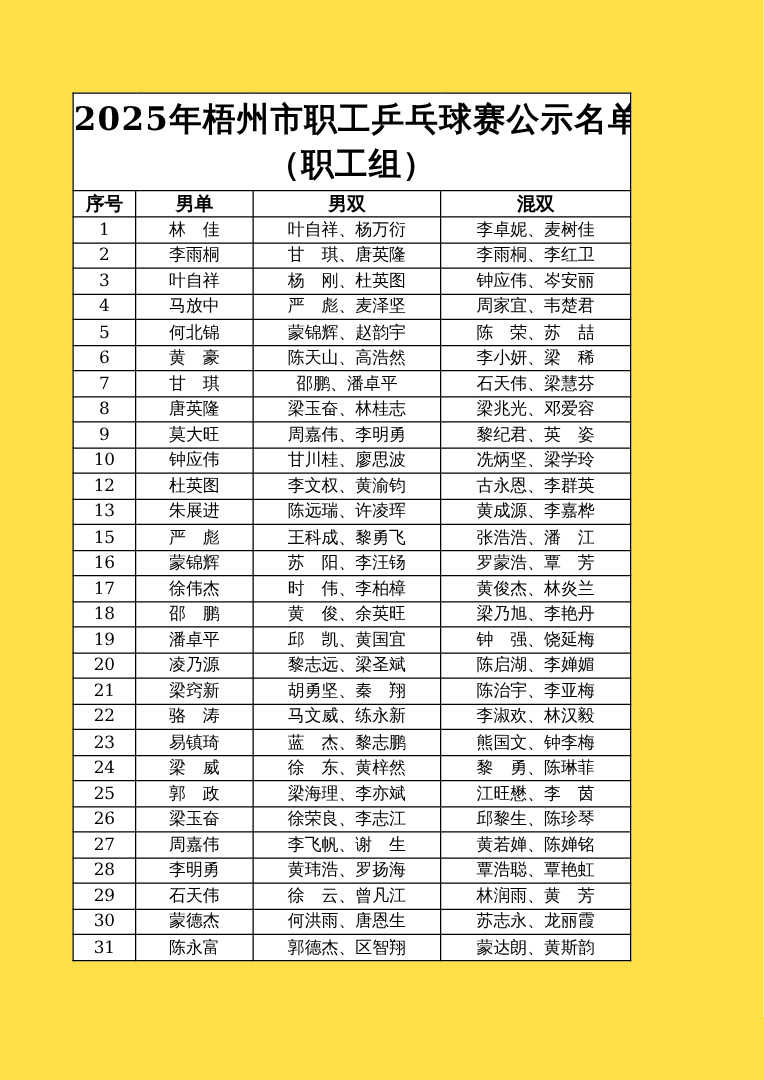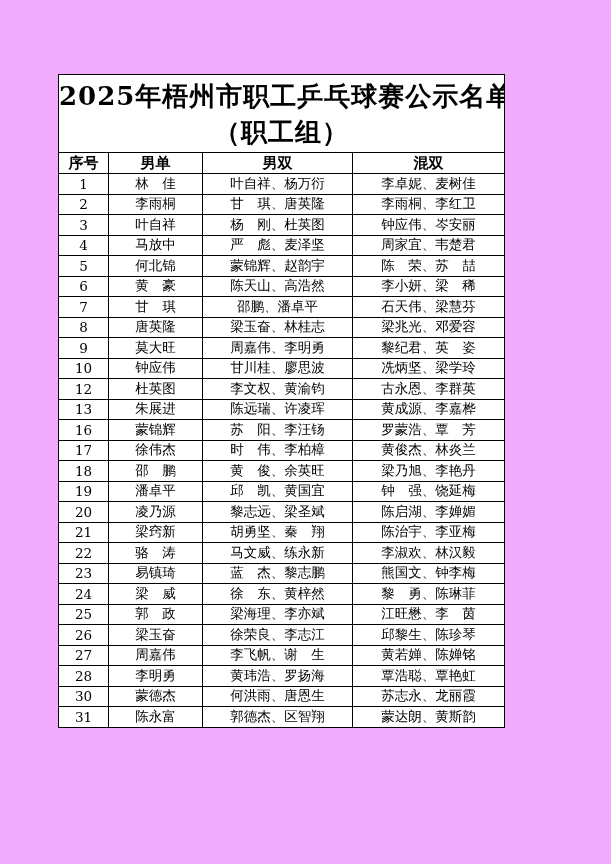--- a/index.html
+++ b/index.html
@@ -6,21 +6,21 @@
   html, body {
     width: 611px; height: 864px;
     background: #ffffff;
     font-family: "DejaVu Serif", "Liberation Serif", serif;
     color: #000000;
     overflow: hidden;
   }
   .page {
     position: relative;
     width: 611px; height: 864px;
-    background: #f0abfc;
+    background: #fde047;
   }
   table.roster {
     position: absolute;
     left: 58px; top: 74px;
     width: 446px;
     border-collapse: collapse;
     table-layout: fixed;
     background: #ffffff;
   }
   table.roster td, table.roster th {
@@ -145,20 +145,26 @@
           <td>李文权、黄渝钧</td>
           <td>古永恩、李群英</td>
         </tr>
         <tr class="data-row">
           <td>13</td>
           <td>朱展进</td>
           <td>陈远瑞、许凌珲</td>
           <td>黄成源、李嘉桦</td>
         </tr>
         <tr class="data-row">
+          <td>15</td>
+          <td>严　彪</td>
+          <td>王科成、黎勇飞</td>
+          <td>张浩浩、潘　江</td>
+        </tr>
+        <tr class="data-row">
           <td>16</td>
           <td>蒙锦辉</td>
           <td>苏　阳、李汪钖</td>
           <td>罗蒙浩、覃　芳</td>
         </tr>
         <tr class="data-row">
           <td>17</td>
           <td>徐伟杰</td>
           <td>时　伟、李柏樟</td>
           <td>黄俊杰、林炎兰</td>
@@ -221,20 +227,26 @@
           <td>27</td>
           <td>周嘉伟</td>
           <td>李飞帆、谢　生</td>
           <td>黄若婵、陈婵铭</td>
         </tr>
         <tr class="data-row">
           <td>28</td>
           <td>李明勇</td>
           <td>黄玮浩、罗扬海</td>
           <td>覃浩聪、覃艳虹</td>
+        </tr>
+        <tr class="data-row">
+          <td>29</td>
+          <td>石天伟</td>
+          <td>徐　云、曾凡江</td>
+          <td>林润雨、黄　芳</td>
         </tr>
         <tr class="data-row">
           <td>30</td>
           <td>蒙德杰</td>
           <td>何洪雨、唐恩生</td>
           <td>苏志永、龙丽霞</td>
         </tr>
         <tr class="data-row">
           <td>31</td>
           <td>陈永富</td>

